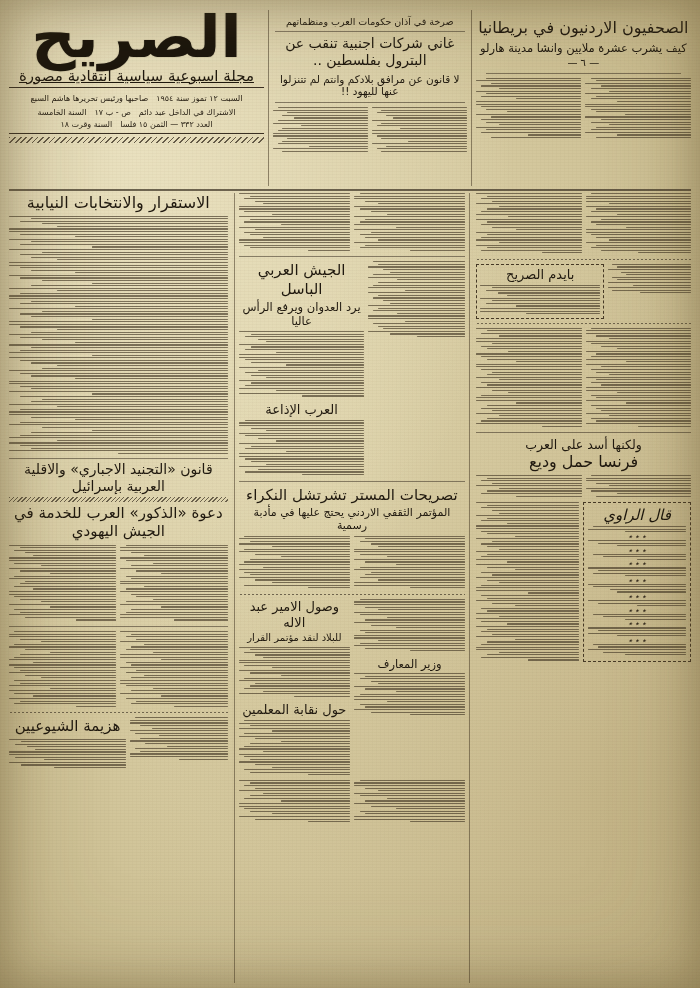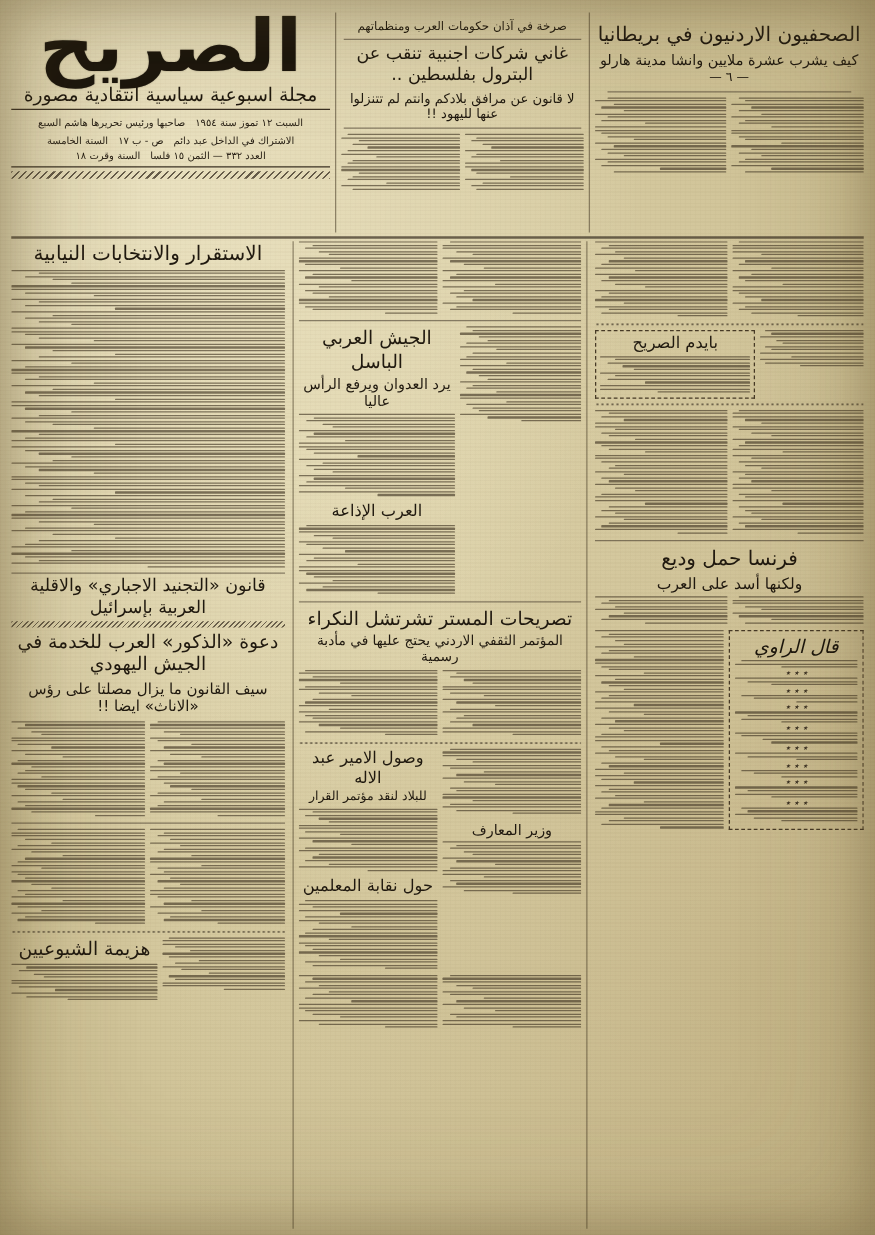--- a/index.html
+++ b/index.html
@@ -66,20 +66,21 @@
   .mast-name{
     text-align:center;font-size:58px;line-height:.95;
     font-family:"DejaVu Sans","Liberation Sans",sans-serif;
     font-weight:bold;color:#1b150c;
     text-shadow:0 0 1px rgba(27,21,12,.5);
     transform:scaleX(1.06);
   }
   .mast-sub{
     text-align:center;font-size:15px;margin-top:2px;color:#1f180e;
     letter-spacing:.5px;
+    text-decoration:underline;
   }
   .mast-meta{font-size:8px;text-align:center;line-height:1.45;color:#2a2216;margin-top:3px;}
   .mast-meta .row{display:flex;justify-content:center;gap:8px;align-items:center;}
   .mast-box{
     border-top:1px solid #3a3022;border-bottom:1px solid #3a3022;
     padding:2px 0;margin-top:2px;
   }
   .zig{height:6px;margin-top:3px;opacity:.75;
     background-image:repeating-linear-gradient(135deg,#3a3022 0 1.2px,transparent 1.2px 4px);}
 
@@ -426,22 +427,22 @@
             <div class="ln s90"></div>
           <div class="ln s95"></div>
             <div class="ln s100"></div>
             <div class="ln s38"></div>
         </div>
       </div>
 
       <div class="rule" style="margin:4px 0;"></div>
 
       <div>
+        <div class="hl" style="font-size:12.5px;margin-top:2px;">ولكنها أسد على العرب</div>
         <div class="hl" style="font-size:16px;">فرنسا حمل وديع</div>
-        <div class="hl" style="font-size:12.5px;margin-top:2px;">ولكنها أسد على العرب</div>
       </div>
 
       <div class="sub2 body dense" style="margin-top:3px;">
         <div>
           <div class="ln s95"></div>
             <div class="ln s100"></div>
             <div class="ln s88"></div>
           <div class="ln s90"></div>
             <div class="ln s78"></div>
             <div class="ln s100"></div>
@@ -1034,21 +1035,20 @@
             <div class="ln s50"></div>
         </div>
       </div>
 
       <div class="rule" style="margin:4px 0 2px 0;"></div>
 
       <div>
         <div class="hl" style="font-size:14px;">قانون «التجنيد الاجباري» والاقلية العربية بإسرائيل</div>
         <div class="wave"></div>
         <div class="hl" style="font-size:15px;margin-top:2px;">دعوة «الذكور» العرب للخدمة في الجيش اليهودي</div>
-        <div class="hl" style="font-size:12px;margin-top:3px;">سيف القانون ما يزال مصلتا على رؤس «الاناث» ايضا !!</div>
       </div>
 
       <div class="sub2 body dense" style="margin-top:4px;">
         <div>
           <div class="ln s95"></div>
             <div class="ln s100"></div>
             <div class="ln s88"></div>
           <div class="ln s90"></div>
             <div class="ln s78"></div>
             <div class="ln s100"></div>

